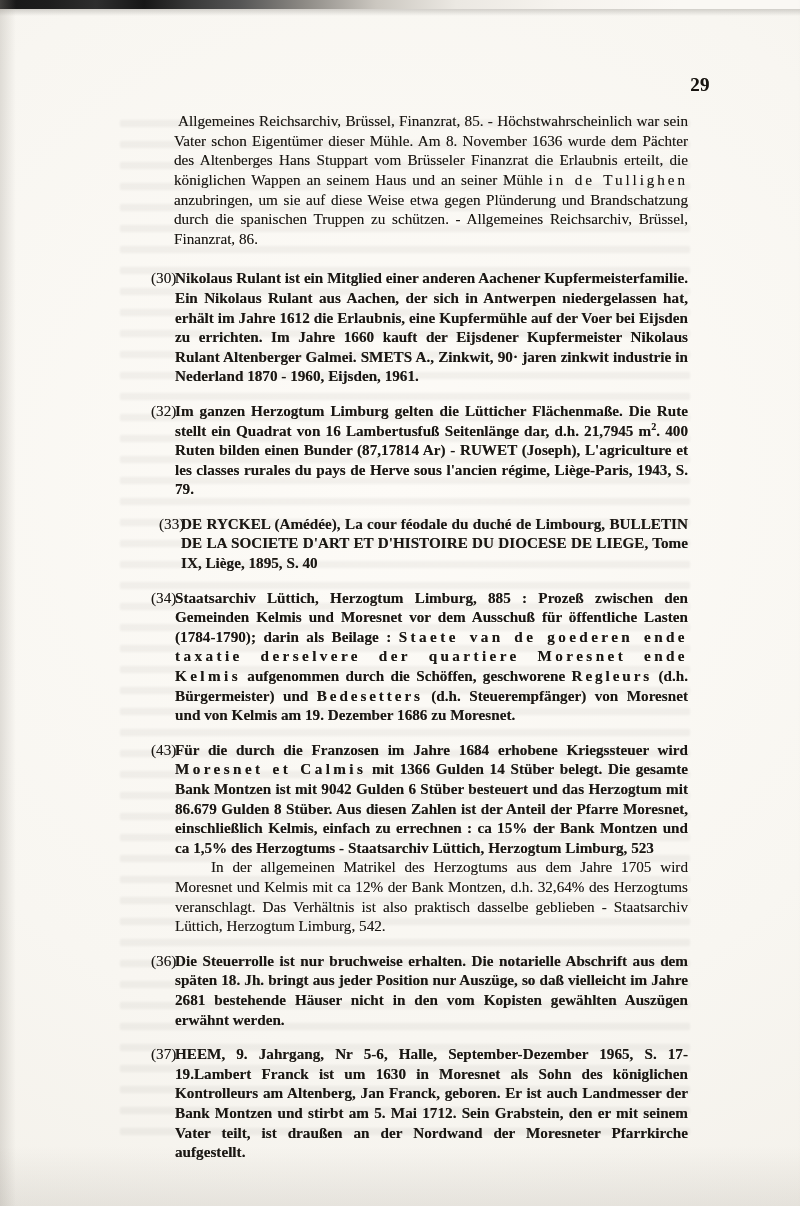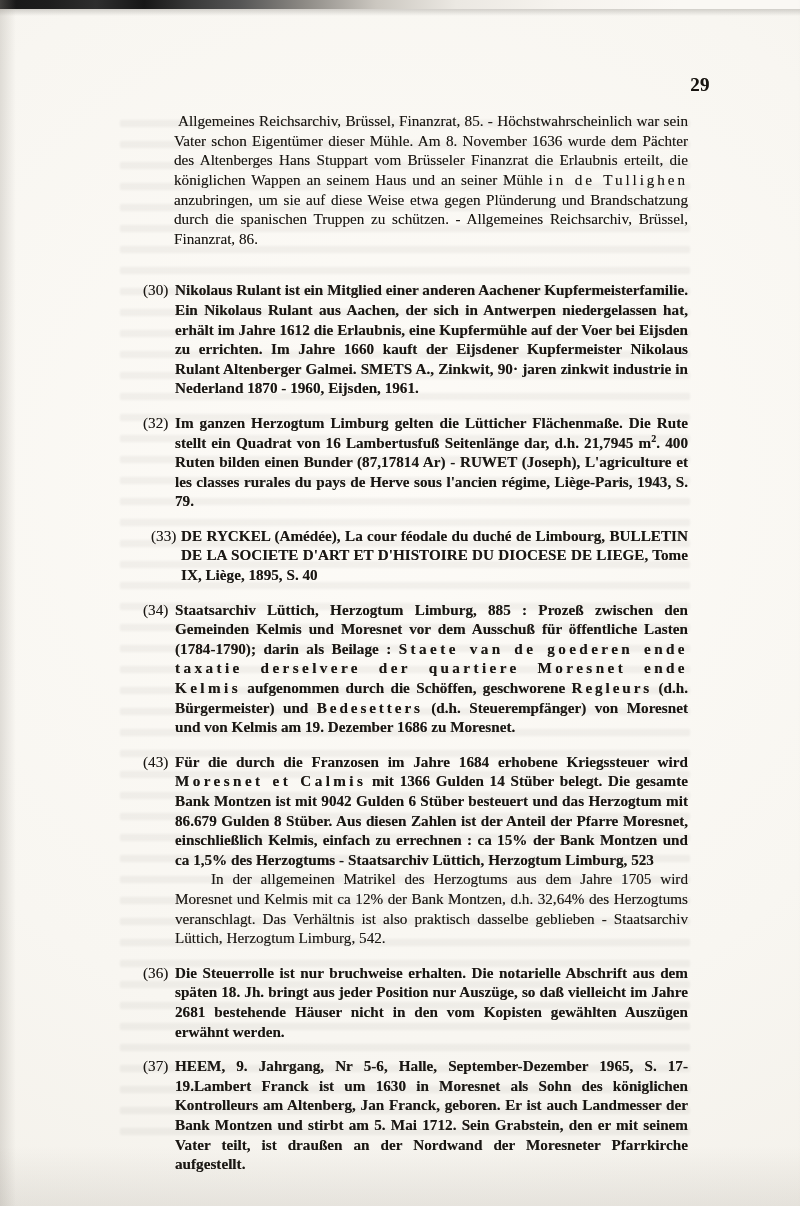--- a/index.html
+++ b/index.html
@@ -108,34 +108,34 @@
   .block {
     text-align: justify;
     text-justify: inter-word;
     hyphens: none;
   }
 
   
   .block.lead {
     padding-left: 31px;
     text-indent: 4px;
-    margin-bottom: 32px;
+    margin-bottom: 20px;
   }
 
   
   .note {
     position: relative;
     padding-left: 32px;
     margin-bottom: 15px;
   }
   .note.tight { padding-left: 30px; margin-left: 8px; }
 
   .note-num {
     position: absolute;
-    left: 0;
+    left: 8px;
     top: 0;
     font-size: 15.2px;
     white-space: nowrap;
     color: #1a1713;
   }
 
   .note-body { display: block; font-weight: bold; }
 
   
   .subpara {

